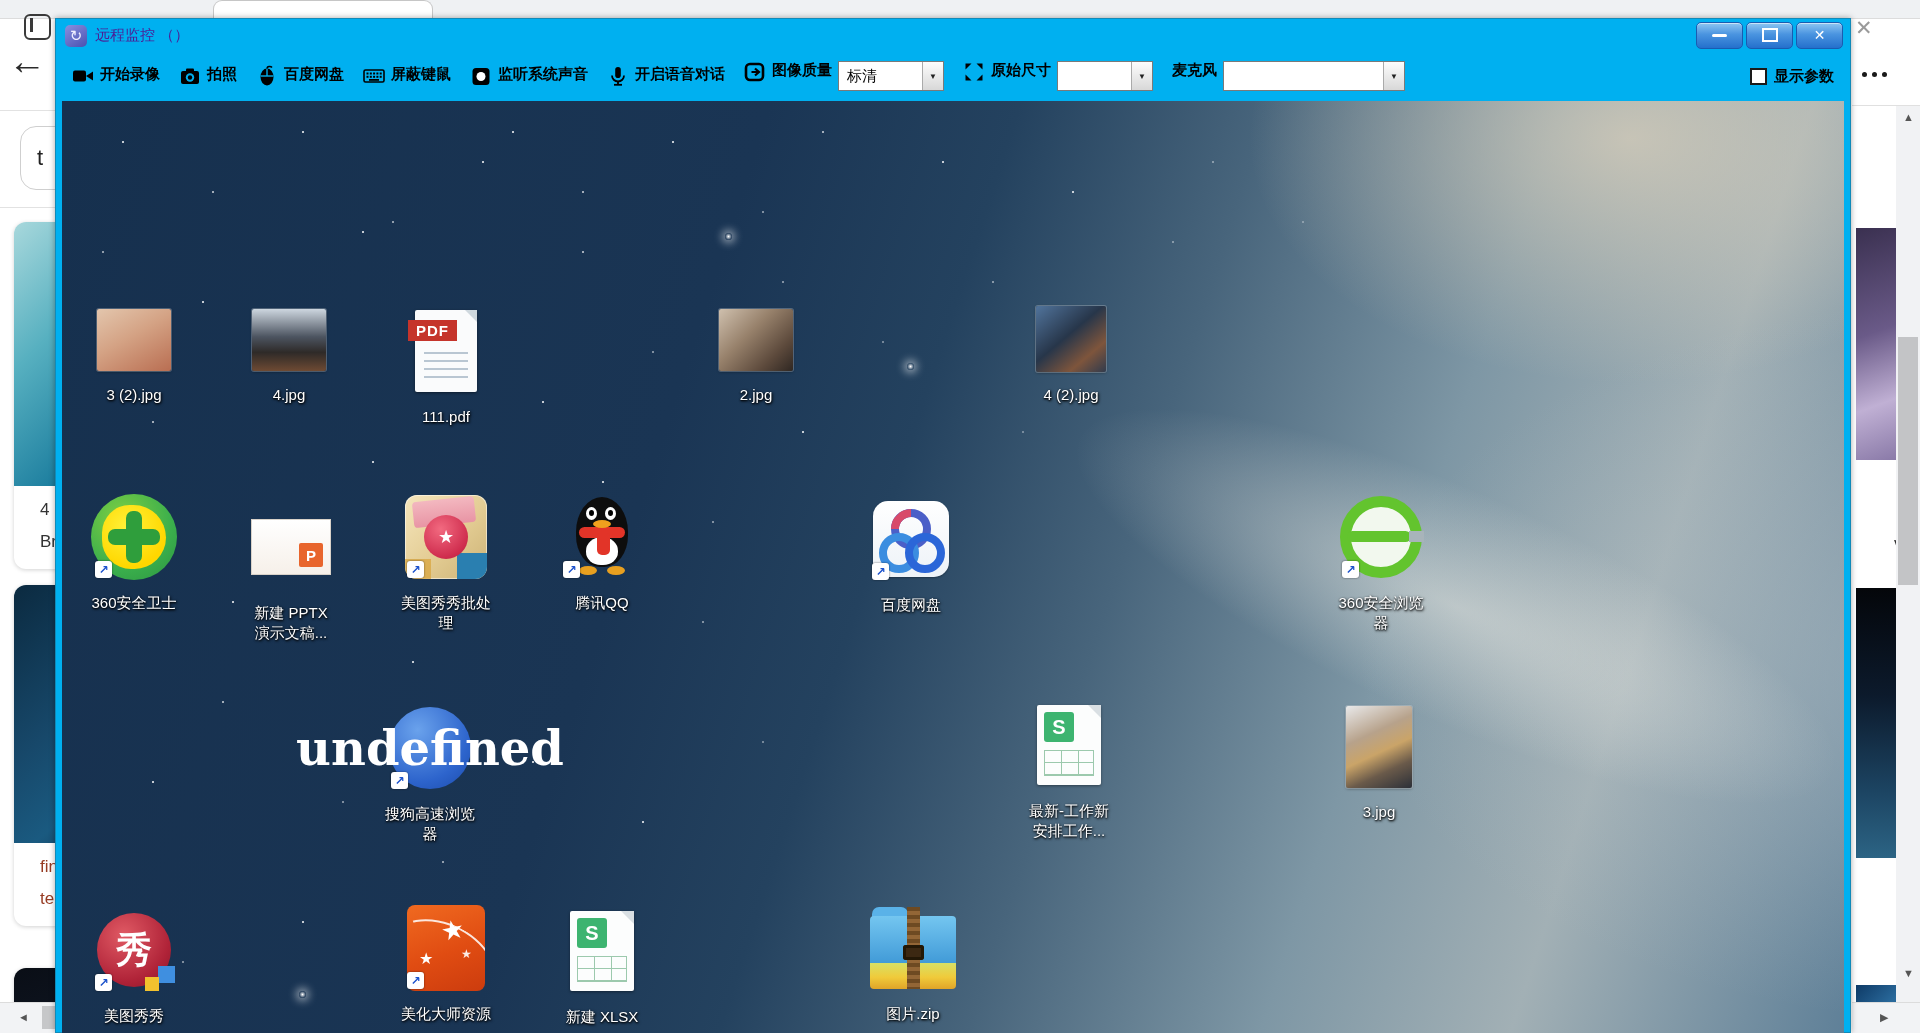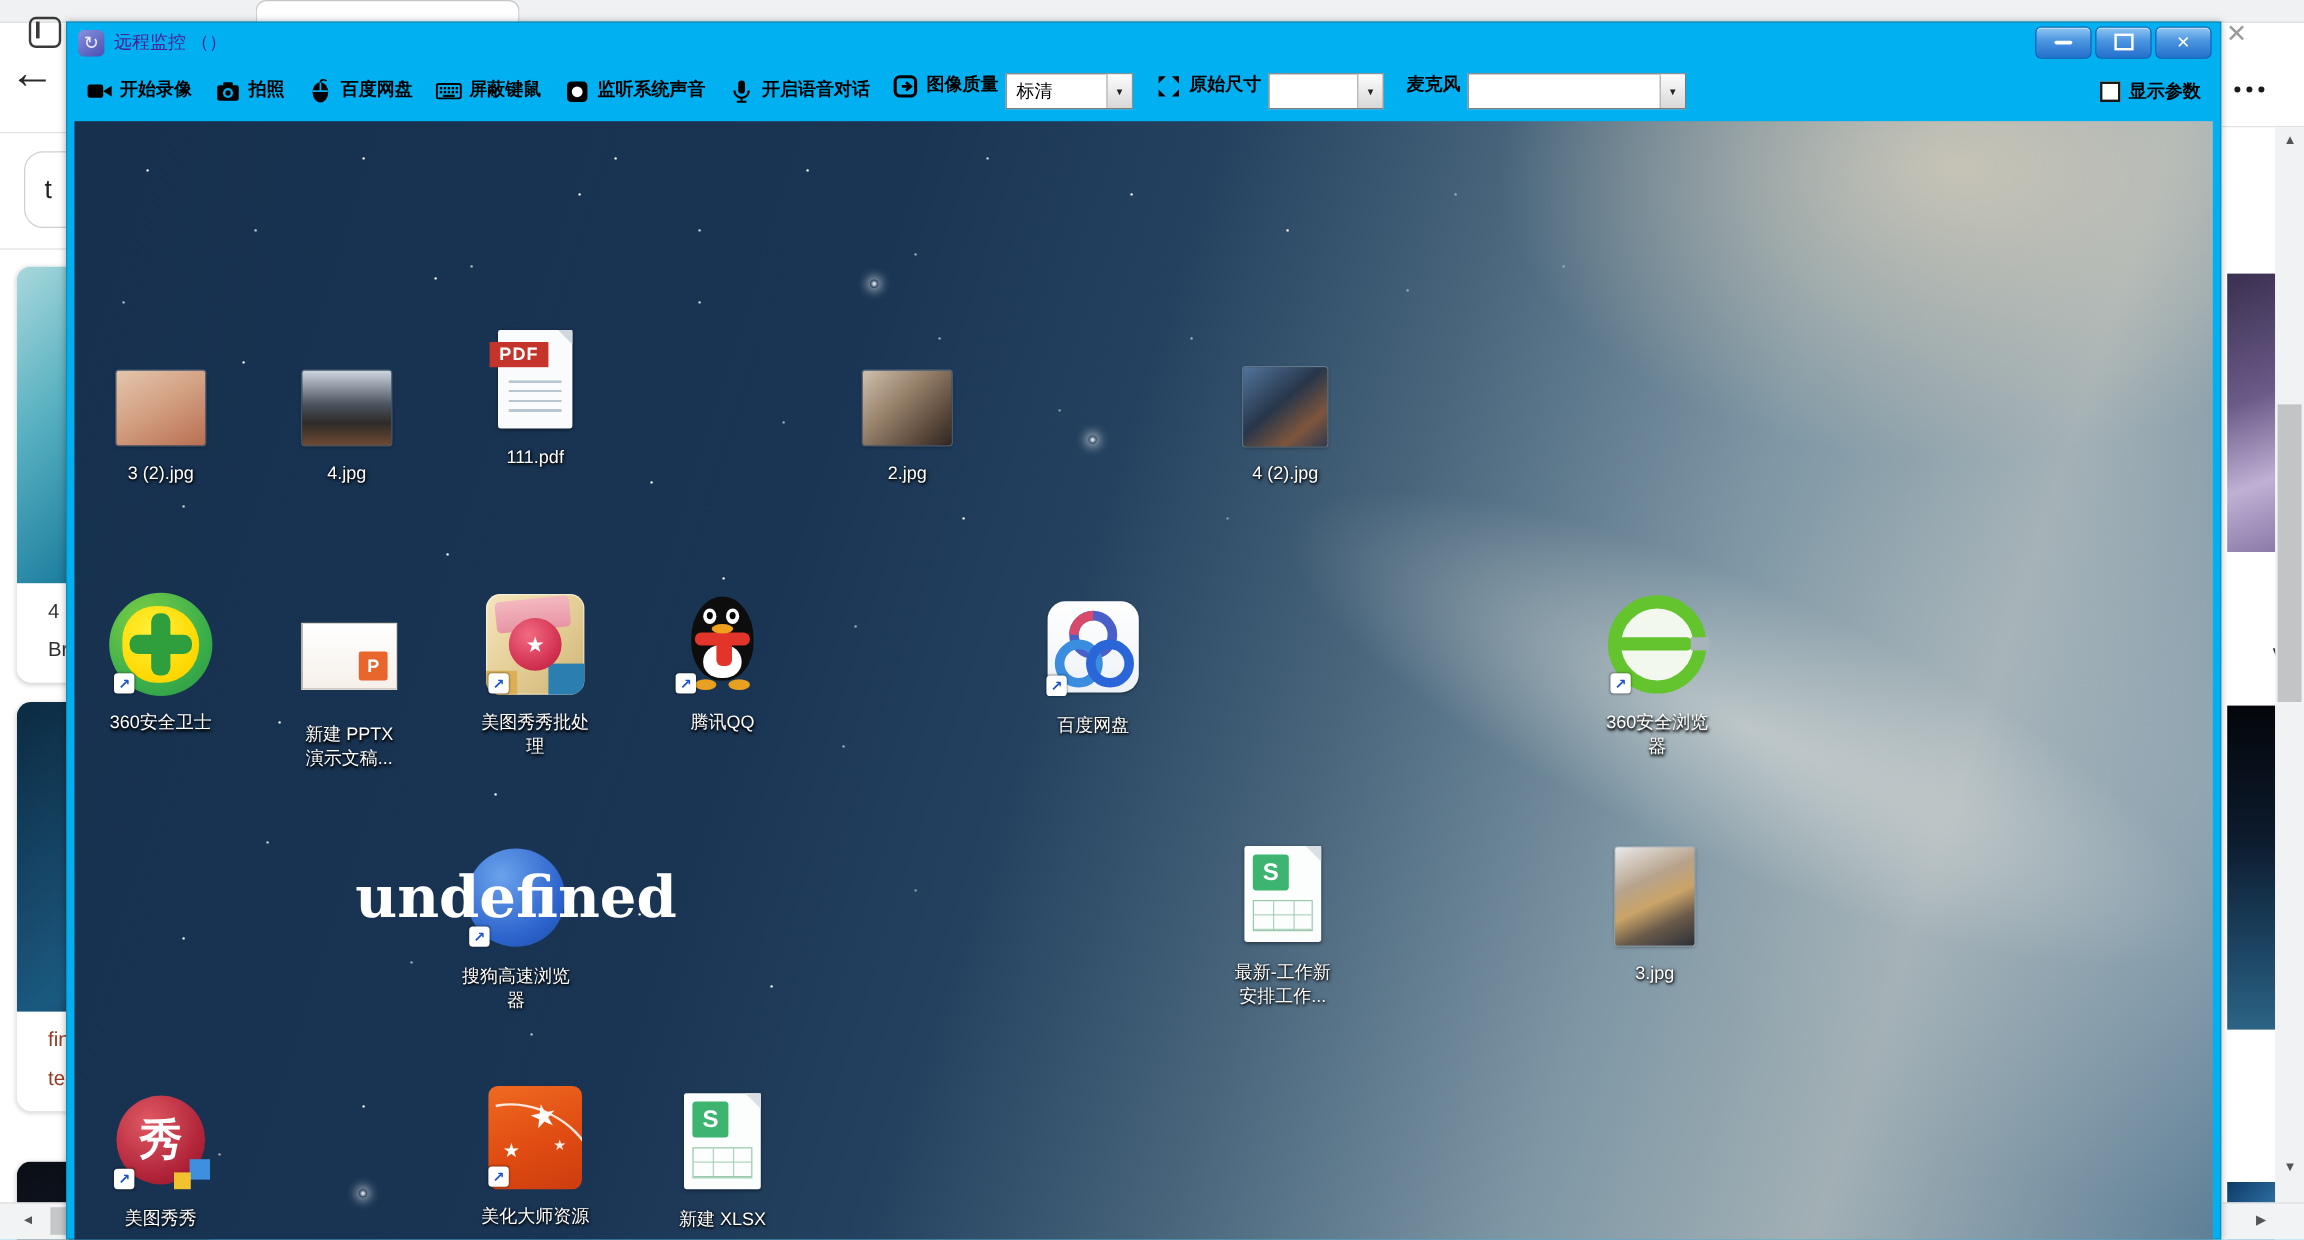--- a/index.html
+++ b/index.html
@@ -360,21 +360,21 @@
           <div class="ph" style="width:74px;height:62px;background:linear-gradient(150deg,#e3c6ad 0%,#d4a284 45%,#b96e52 100%)"></div>
         </div>
         <div class="dlabel">3 (2).jpg</div>
       </div>
       <div class="dicon" style="left: 162px; top: 206px;">
         <div class="imgbox" style="height: 66px;">
           <div class="ph" style="width:74px;height:62px;background:linear-gradient(180deg,#cdd6df 0%,#4c5460 45%,#2e2a28 70%,#6e4a33 100%)"></div>
         </div>
         <div class="dlabel">4.jpg</div>
       </div>
-      <div class="dicon" style="left: 319px; top: 171px; justify-content: space-between;">
+      <div class="dicon" style="left: 319px; top: 206px; justify-content: space-between;">
         <div class="imgbox" style="height: 88px;">
           <div class="pdfp">
             <div class="fold"></div>
             <div class="badge">PDF</div>
             <div class="plines"></div>
           </div>
         </div>
         <div class="dlabel">111.pdf</div>
       </div>
       <div class="dicon" style="left: 629px; top: 206px;">
@@ -513,14 +513,26 @@
       <div class="dicon" style="left: 475px; top: 806px;">
         <div class="imgbox">
           <div class="wps">
             <div class="fold"></div>
             <div class="ssq">S</div>
             <div class="tbl"></div>
           </div>
         </div>
         <div class="dlabel">新建 XLSX</div>
       </div>
+      <div class="dicon" style="left: 786px; top: 803px;">
+        <div class="imgbox">
+          <div class="zipf">
+            <div class="ztop"></div>
+            <div class="zbody"></div>
+            <div class="zbase"></div>
+            <div class="zzip"></div>
+            <div class="zpull"></div>
+          </div>
+        </div>
+        <div class="dlabel">图片.zip</div>
+      </div>
     </div>
 </div>
 
 </body></html>

